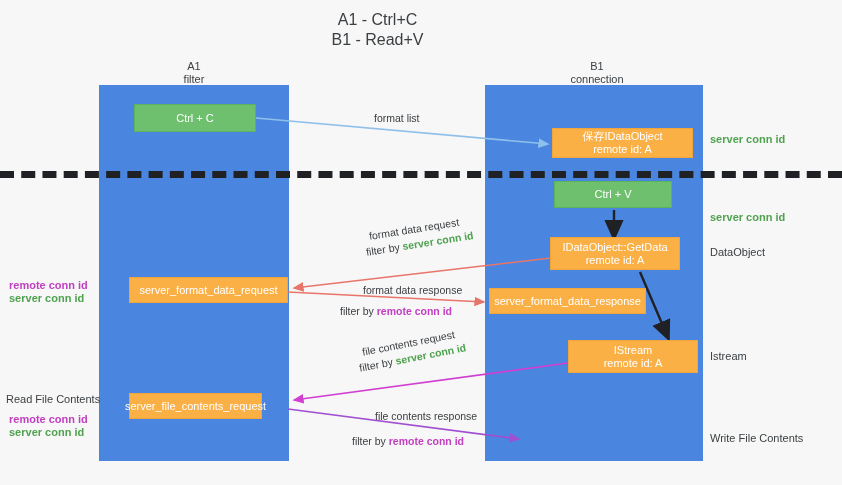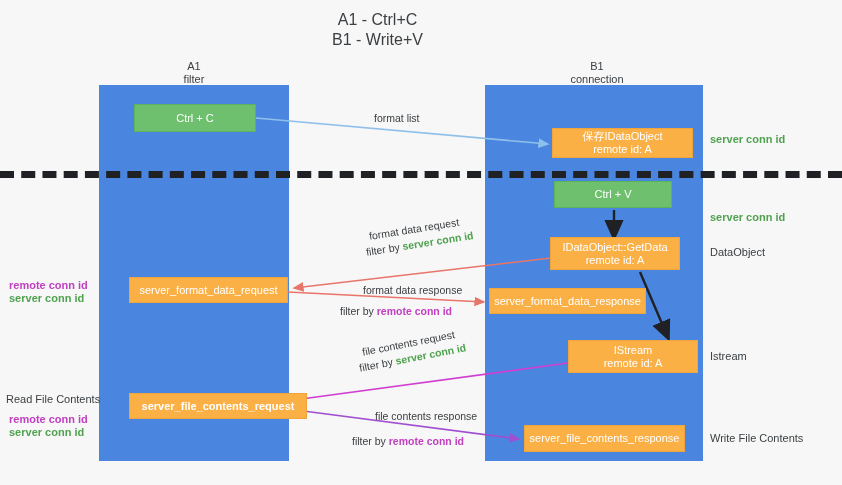--- a/index.html
+++ b/index.html
@@ -56,21 +56,21 @@
 
   svg.wires{position:absolute;left:0;top:0;width:842px;height:485px;overflow:visible;}
 </style>
 </head>
 <body>
 
 <div id="stage">
 
   <div class="title">
     <div>A1 - Ctrl+C</div>
-    <div>B1 - Write+V</div>
+    <div>B1 - Read+V</div>
   </div>
 
   <div class="col-header" style="left:104px;top:60px;">
     <div>A1</div>
     <div>filter</div>
   </div>
   <div class="col-header" style="left:507px;top:60px;">
     <div>B1</div>
     <div>connection</div>
   </div>
@@ -115,21 +115,21 @@
   <div class="dashline"></div>
 
   <div class="node orange" style="left:129px;top:277px;width:159px;height:26px;">
     <span class="n-in">server_format_data_request</span>
   </div>
 
   <div class="node green" style="left:134px;top:104px;width:122px;height:28px;">
     <span class="n-in">Ctrl + C</span>
   </div>
 
-  <div class="node orange" style="left:129px;top:393px;width:178px;height:26px;font-weight:bold;">
+  <div class="node orange" style="left:129px;top:393px;width:133px;height:26px;">
     <span class="n-in">server_file_contents_request</span>
   </div>
 
   <div class="node orange" style="left:552px;top:128px;width:141px;height:30px;">
     <span class="n-in">保存IDataObject
 remote id: A</span>
   </div>
 
   <div class="node green" style="left:554px;top:181px;width:118px;height:27px;">
     <span class="n-in">Ctrl + V</span>
@@ -142,23 +142,20 @@
 
   <div class="node orange" style="left:489px;top:288px;width:157px;height:26px;">
     <span class="n-in">server_format_data_response</span>
   </div>
 
   <div class="node orange" style="left:568px;top:340px;width:130px;height:33px;">
     <span class="n-in">IStream
 remote id: A</span>
   </div>
 
-  <div class="node orange" style="left:524px;top:425px;width:161px;height:27px;">
-    <span class="n-in">server_file_contents_response</span>
-  </div>
 
   <div class="edge-label" style="left:374px;top:111px;">format list</div>
 
   <div class="edge-label rot-a" style="left:368px;top:229px;">
     <span>format data request</span>
   </div>
   <div class="edge-label rot-a" style="left:365px;top:245px;">
     <span>filter by </span><span class="green-t">server conn id</span>
   </div>
 

